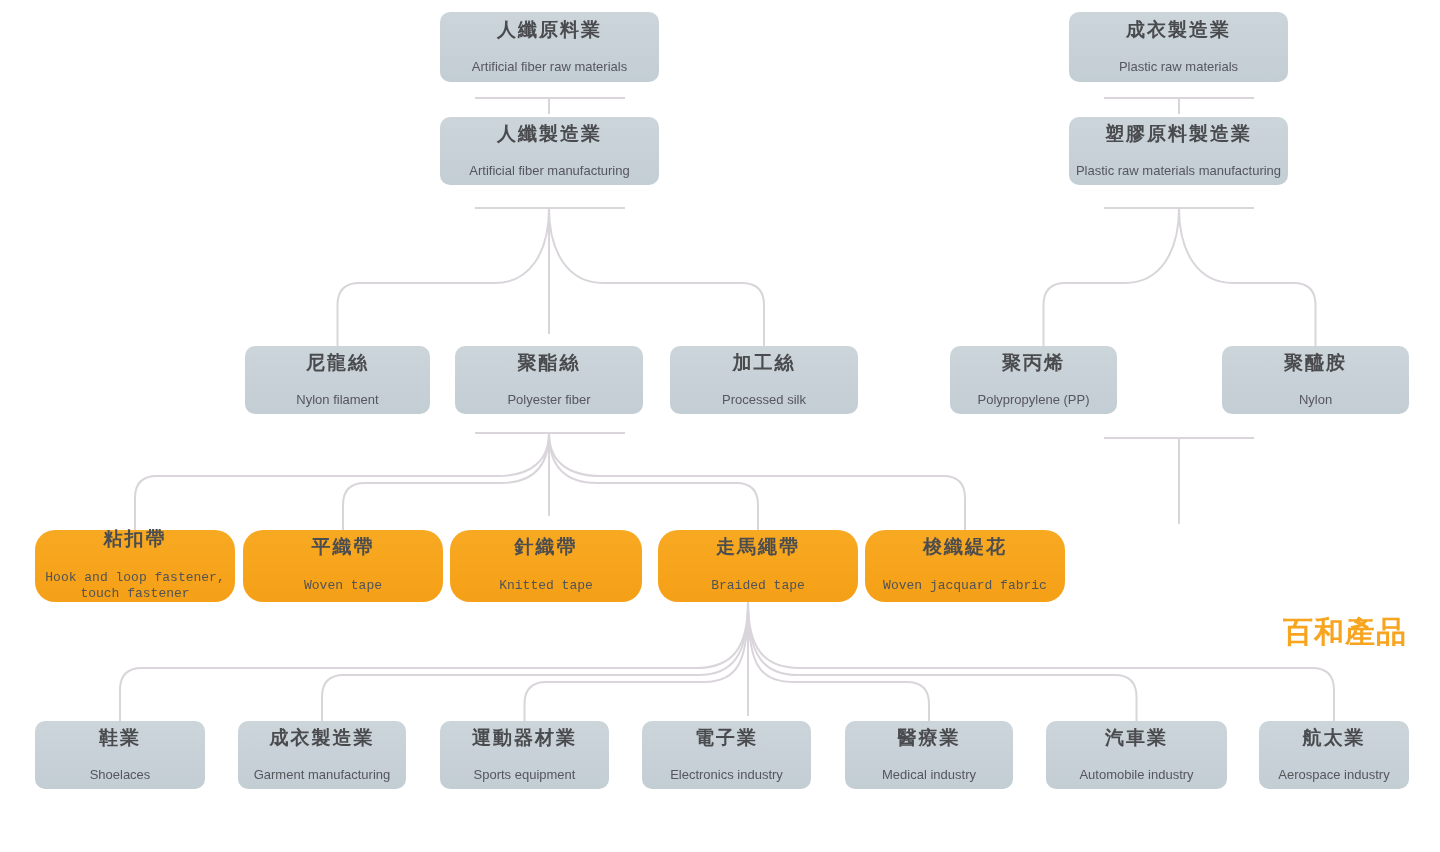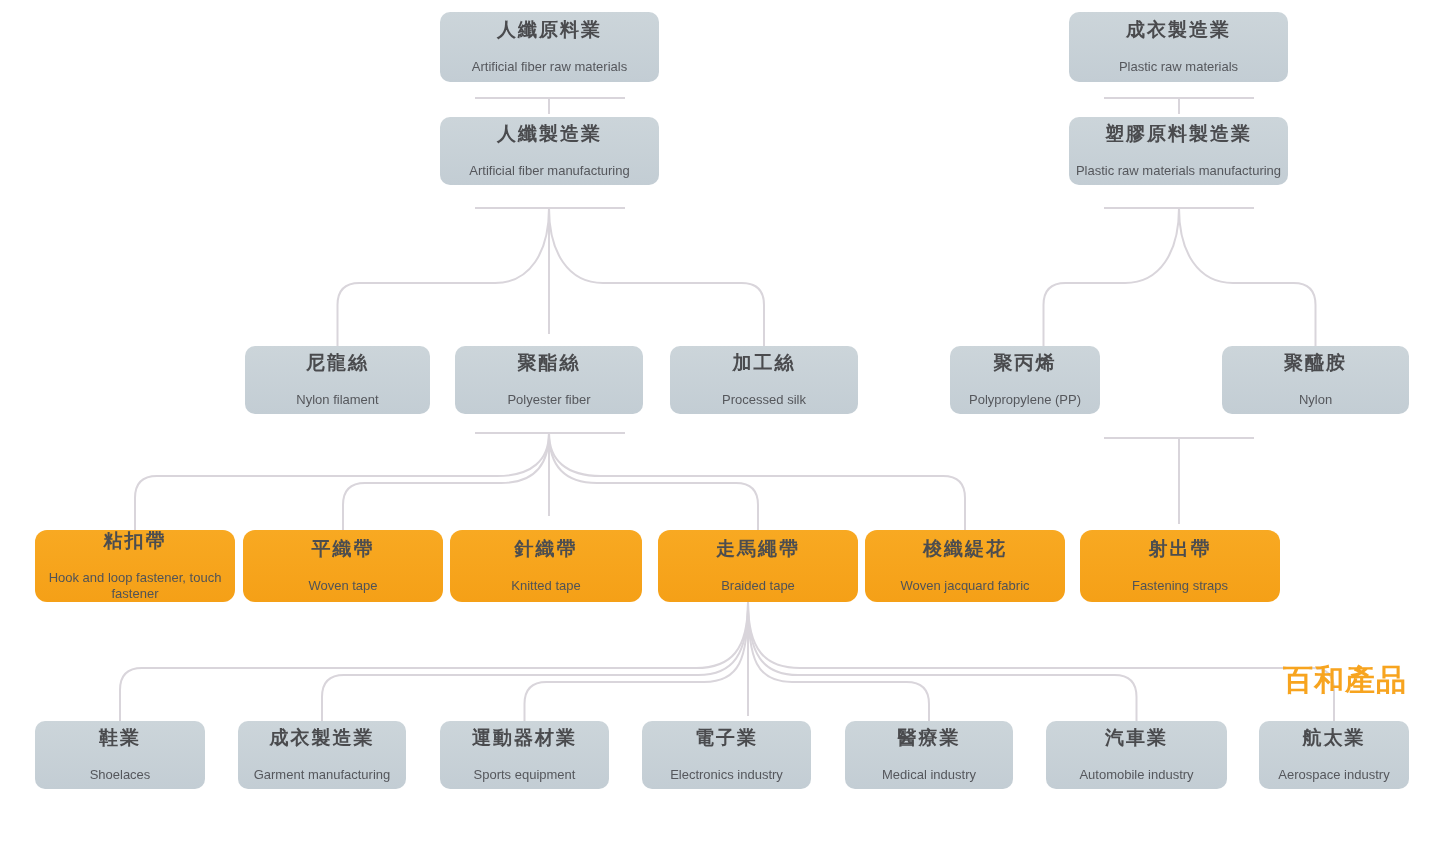--- a/index.html
+++ b/index.html
@@ -17,27 +17,28 @@
   }
   .node .zh{
     font-size:19px;font-weight:bold;color:#4a4b4e;letter-spacing:2px;line-height:1;
     white-space:nowrap;
   }
   .node .en{
     font-size:13px;color:#55575c;line-height:1.2;padding:0 6px;
   }
   .node.product{
     background:linear-gradient(180deg,#f8a922 0%,#f5a017 100%);
-    border-radius:12px;
+    border-radius:20px;
+    font-family:Liberation Mono, monospace;
   }
   .node.product .zh{color:#4c4d4f;}
   .node.product .en{color:#515356;}
   .products-label{
     position:absolute;left:1283px;top:612px;
-    font-size:30px;font-weight:bold;color:#f7a41f;letter-spacing:1px;white-space:nowrap;margin-top:48px;
+    font-size:30px;font-weight:bold;color:#f7a41f;letter-spacing:1px;white-space:nowrap;
   }
 </style>
 </head>
 <body>
 
 <div class="canvas">
 
   <svg class="wires" width="1440" height="852" viewBox="0 0 1440 852" fill="none" stroke="#d9d5db" stroke-width="2">
 
     <path d="M475 98 H625 M549 98 V114"></path>
@@ -94,21 +95,21 @@
     <span class="en">Nylon filament</span>
   </div>
   <div class="node" style="left:455px;top:346px;width:188px;height:68px">
     <span class="zh">聚酯絲</span>
     <span class="en">Polyester fiber</span>
   </div>
   <div class="node" style="left:670px;top:346px;width:188px;height:68px">
     <span class="zh">加工絲</span>
     <span class="en">Processed silk</span>
   </div>
-  <div class="node" style="left:950px;top:346px;width:150px;height:68px">
+  <div class="node" style="left:950px;top:346px;width:167px;height:68px">
     <span class="zh">聚丙烯</span>
     <span class="en">Polypropylene (PP)</span>
   </div>
   <div class="node" style="left:1222px;top:346px;width:187px;height:68px">
     <span class="zh">聚醯胺</span>
     <span class="en">Nylon</span>
   </div>
 
   <div class="node product" style="left:35px;top:530px;width:200px;height:72px">
     <span class="zh">粘扣帶</span>
@@ -122,24 +123,20 @@
     <span class="zh">針織帶</span>
     <span class="en">Knitted tape</span>
   </div>
   <div class="node product" style="left:658px;top:530px;width:200px;height:72px">
     <span class="zh">走馬繩帶</span>
     <span class="en">Braided tape</span>
   </div>
   <div class="node product" style="left:865px;top:530px;width:200px;height:72px">
     <span class="zh">梭織緹花</span>
     <span class="en">Woven jacquard fabric</span>
-  </div>
-  <div class="node product" style="left:1080px;top:530px;width:200px;height:72px">
-    <span class="zh">射出帶</span>
-    <span class="en">Fastening straps</span>
   </div>
 
   <div class="products-label">百和產品</div>
 
   <div class="node" style="left:35px;top:721px;width:170px;height:68px">
     <span class="zh">鞋業</span>
     <span class="en">Shoelaces</span>
   </div>
   <div class="node" style="left:238px;top:721px;width:168px;height:68px">
     <span class="zh">成衣製造業</span>

